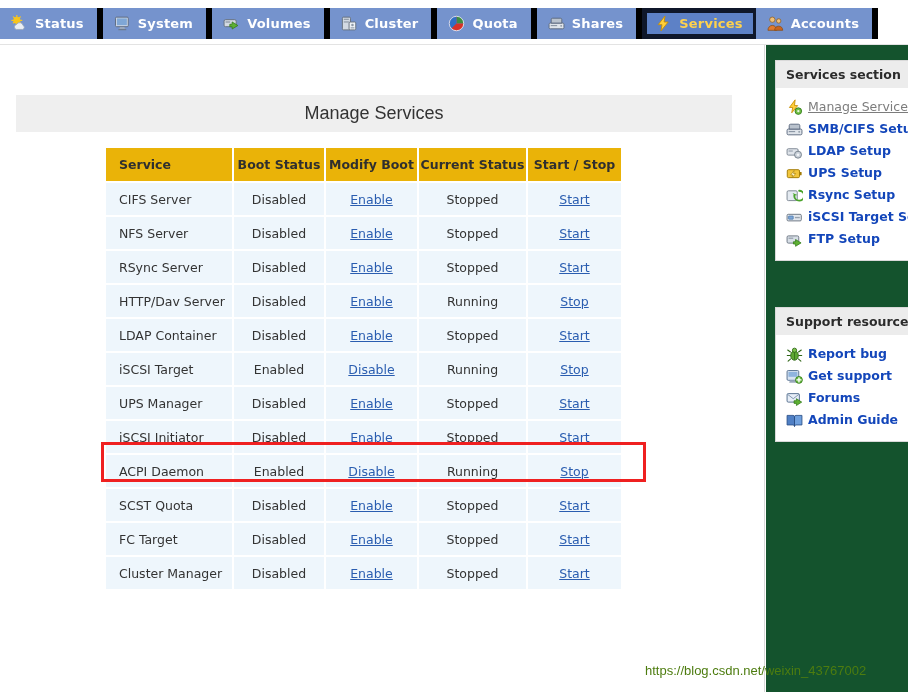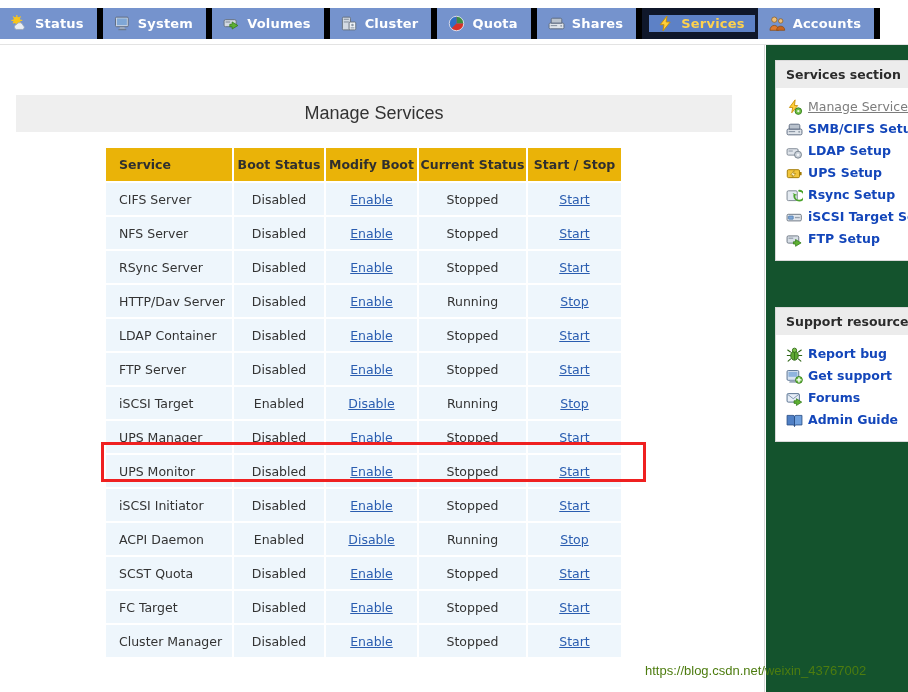--- a/index.html
+++ b/index.html
@@ -35,21 +35,21 @@
     font-weight: bold;
     letter-spacing: .2px;
     white-space: nowrap;
     font-family: "DejaVu Sans", "Liberation Sans", sans-serif;
     position: relative;
   }
   .navtab .lbl { line-height: 31px; }
   .navtab.active {
     background: #5d81c6;
     color: #ffd24d;
-    border: 7px solid #0f172a;
+    border: 5px solid #0f172a;
     border-right-width: 3px;
     padding: 0 10px 0 8px;
   }
   .navtab.active .lbl { line-height: 25px; }
   #topnav .underline {
     position: absolute; left: 0; top: 44px;
     width: 908px; height: 1px;
     background: #e3e3e3;
   }
   .navicon { width: 17px; height: 17px; flex: 0 0 17px; display:block; }
@@ -321,48 +321,34 @@
           <td class="w-ss"><a href="#">Stop</a></td>
         </tr>
         <tr>
           <td class="name w-svc">LDAP Container</td>
           <td class="w-boot st-off">Disabled</td>
           <td class="w-mod"><a href="#">Enable</a></td>
           <td class="w-cur st-off">Stopped</td>
           <td class="w-ss"><a href="#">Start</a></td>
         </tr>
         <tr>
-          <td class="name w-svc">FTP Server</td>
-          <td class="w-boot st-off">Disabled</td>
-          <td class="w-mod"><a href="#">Enable</a></td>
-          <td class="w-cur st-off">Stopped</td>
-          <td class="w-ss"><a href="#">Start</a></td>
-        </tr>
-        <tr>
           <td class="name w-svc">iSCSI Target</td>
           <td class="w-boot st-on">Enabled</td>
           <td class="w-mod"><a href="#">Disable</a></td>
           <td class="w-cur st-on">Running</td>
           <td class="w-ss"><a href="#">Stop</a></td>
         </tr>
         <tr>
           <td class="name w-svc">UPS Manager</td>
           <td class="w-boot st-off">Disabled</td>
           <td class="w-mod"><a href="#">Enable</a></td>
           <td class="w-cur st-off">Stopped</td>
           <td class="w-ss"><a href="#">Start</a></td>
         </tr>
         <tr>
-          <td class="name w-svc">UPS Monitor</td>
-          <td class="w-boot st-off">Disabled</td>
-          <td class="w-mod"><a href="#">Enable</a></td>
-          <td class="w-cur st-off">Stopped</td>
-          <td class="w-ss"><a href="#">Start</a></td>
-        </tr>
-        <tr>
           <td class="name w-svc">iSCSI Initiator</td>
           <td class="w-boot st-off">Disabled</td>
           <td class="w-mod"><a href="#">Enable</a></td>
           <td class="w-cur st-off">Stopped</td>
           <td class="w-ss"><a href="#">Start</a></td>
         </tr>
         <tr>
           <td class="name w-svc">ACPI Daemon</td>
           <td class="w-boot st-on">Enabled</td>
           <td class="w-mod"><a href="#">Disable</a></td>

